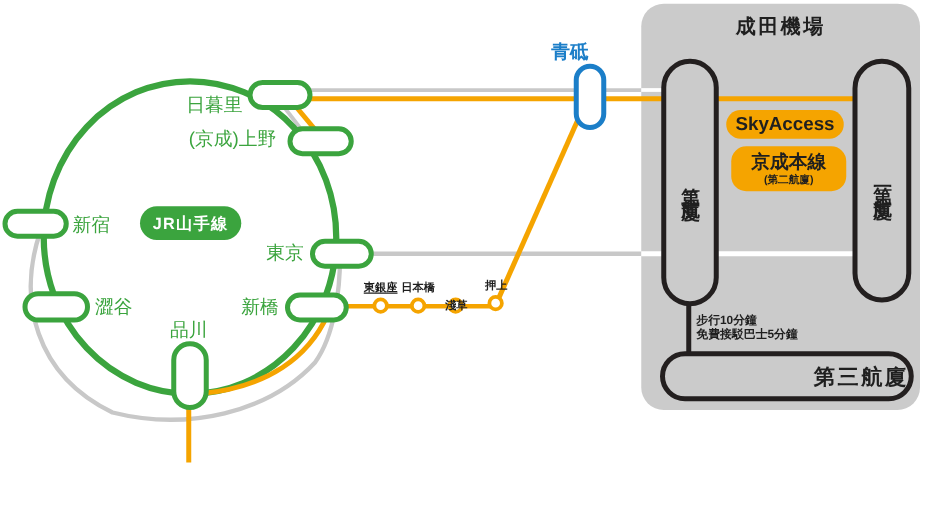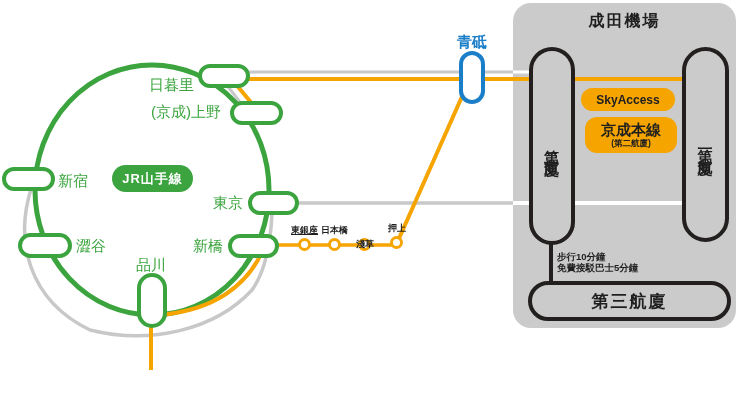--- a/index.html
+++ b/index.html
@@ -13,34 +13,34 @@
   .haneda-box{background:var(--haneda_gray);border-radius:19px;display:flex;align-items:center;justify-content:center;
     font-size:18px;font-weight:bold;color:#2e2e2e;letter-spacing:1px;}
   
   .st-capsule{background:#fff;border:4px solid var(--green);border-radius:16px;}
   .aoto-capsule{border-color:var(--blue);}
   .terminal{background:var(--panel_gray);border:4px solid var(--capsule_border);border-radius:24px;
     display:flex;align-items:center;justify-content:center;}
   .terminal-label{writing-mode:vertical-rl;text-orientation:upright;font-size:15px;font-weight:bold;
     color:var(--text_dark);letter-spacing:4px;line-height:1;}
   .t3-capsule{background:var(--panel_gray);border:4px solid var(--capsule_border);border-radius:22px;
-    display:flex;align-items:center;justify-content:center;font-size:17px;font-weight:bold;color:var(--text_dark);letter-spacing:2px;}
+    display:flex;align-items:center;justify-content:flex-end;font-size:17px;font-weight:bold;color:var(--text_dark);letter-spacing:2px;}
   
   .st-label{color:var(--green);font-size:15px;font-weight:normal;line-height:1;white-space:nowrap;}
   .aoto-label{color:var(--blue);font-size:15px;font-weight:bold;line-height:1;white-space:nowrap;}
   .dot{width:13px;height:13px;border:3.5px solid var(--orange);background:#fff;border-radius:50%;}
   .dot-label{font-size:9px;font-weight:bold;color:var(--text_dark);line-height:1;white-space:nowrap;}
   .note{font-size:9.5px;font-weight:bold;color:var(--text_dark);line-height:1.15;white-space:nowrap;}
   .panel-title{font-size:16px;font-weight:bold;color:var(--text_dark);text-align:center;letter-spacing:2px;}
   
   .jr-pill{background:var(--green);border-radius:14px;display:flex;align-items:center;justify-content:center;
     color:#fff;font-size:13px;font-weight:bold;letter-spacing:1px;}
   .orange-pill{background:var(--orange);border-radius:12px;display:flex;flex-direction:column;align-items:center;justify-content:center;
     color:var(--text_dark);font-weight:bold;}
-  .sky-pill{font-size:12px;}
+  .sky-pill{font-size:15px;}
   .keisei-main{font-size:15px;line-height:1.1;}
   .keisei-note{font-size:8.5px;line-height:1.1;}
   
   svg.lines{position:absolute;left:0;top:0;pointer-events:none;}
   .ln-green{stroke:var(--green);stroke-width:5;fill:none;}
   .ln-gray{stroke:var(--line_gray);fill:none;}
   .ln-white{stroke:#fff;fill:none;}
   .ln-orange{stroke:var(--orange);fill:none;}
   .ln-black{stroke:var(--capsule_border);fill:none;}
 </style>
@@ -113,21 +113,21 @@
 
   <div class="abs st-capsule aoto-capsule" style="left:459px;top:51px;width:26px;height:53px;border-radius:13px;"></div>
 
   <div class="abs st-label" style="left:149px;top:77px;">日暮里</div>
   <div class="abs st-label" style="left:151px;top:104px;">(京成)上野</div>
   <div class="abs st-label" style="left:58px;top:173px;">新宿</div>
   <div class="abs st-label" style="left:76px;top:238px;">澀谷</div>
   <div class="abs st-label" style="left:136px;top:257px;">品川</div>
   <div class="abs st-label" style="left:213px;top:195px;">東京</div>
   <div class="abs st-label" style="left:193px;top:238px;">新橋</div>
-  <div class="abs aoto-label" style="left:457px;top:34px;">青砥</div>
+  <div class="abs aoto-label" style="left:441px;top:34px;">青砥</div>
 
   <div class="abs dot" style="left:298px;top:238px;"></div>
   <div class="abs dot" style="left:328px;top:238px;"></div>
   <div class="abs dot" style="left:358px;top:238px;"></div>
   <div class="abs dot" style="left:390px;top:236px;"></div>
   <div class="abs dot-label" style="left:291px;top:226px;text-decoration:underline;">東銀座</div>
   <div class="abs dot-label" style="left:321px;top:226px;">日本橋</div>
   <div class="abs dot-label" style="left:356px;top:240px;">淺草</div>
   <div class="abs dot-label" style="left:388px;top:224px;">押上</div>
 

